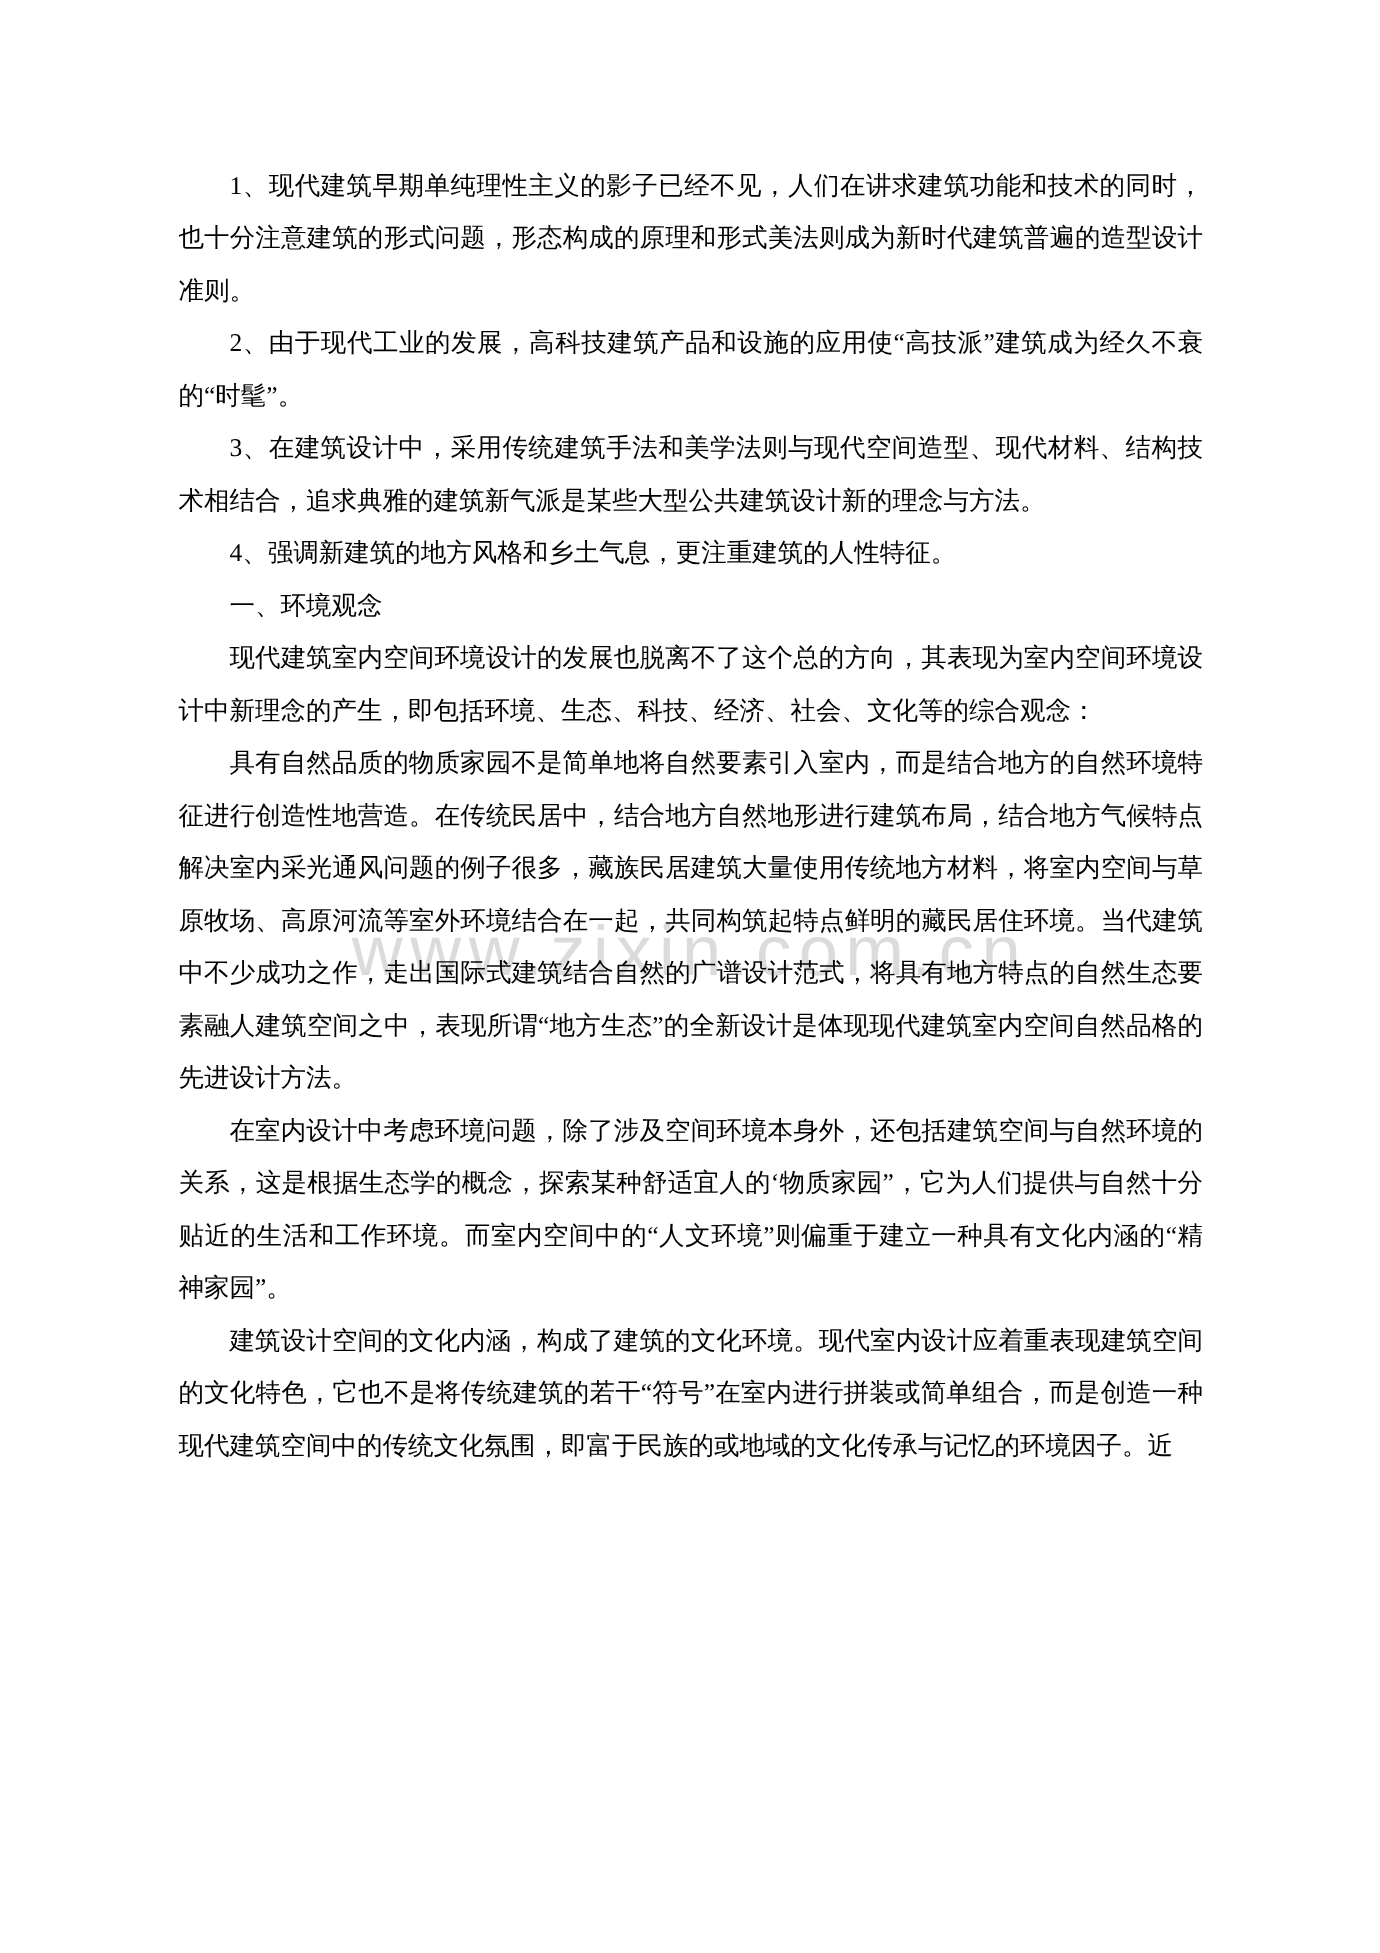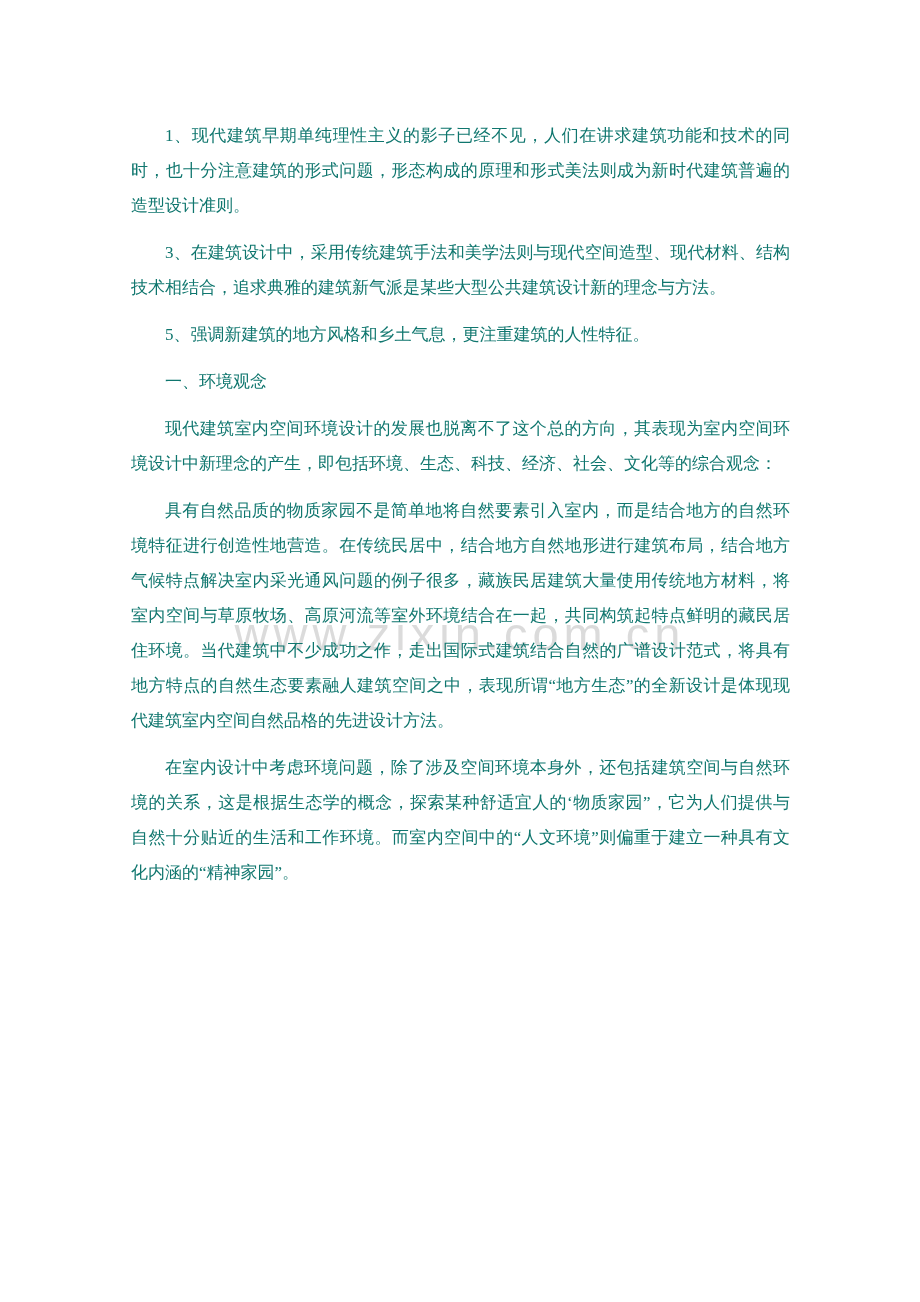--- a/index.html
+++ b/index.html
@@ -31,40 +31,42 @@
     white-space: nowrap;
   }
   .content {
     position: absolute;
     top: 106px;
     left: 119px;
     width: 683px;
     z-index: 1;
   }
   p.para {
-    margin: 12px;
+    margin: 0;
     padding: 0;
     font-size: 17px;
     line-height: 35px;
-    color: #0f766e;
+    color: #000000;
     text-align: justify;
     text-indent: 2em;
     word-break: break-all;
   }
 </style>
 </head>
 <body>
 
 <div class="page">
 
   <div class="watermark">www.zixin.com.cn</div>
 
   <div class="content">
     <p class="para">1、现代建筑早期单纯理性主义的影子已经不见，人们在讲求建筑功能和技术的同时，也十分注意建筑的形式问题，形态构成的原理和形式美法则成为新时代建筑普遍的造型设计准则。</p>
+    <p class="para">2、由于现代工业的发展，高科技建筑产品和设施的应用使“高技派”建筑成为经久不衰的“时髦”。</p>
     <p class="para">3、在建筑设计中，采用传统建筑手法和美学法则与现代空间造型、现代材料、结构技术相结合，追求典雅的建筑新气派是某些大型公共建筑设计新的理念与方法。</p>
-    <p class="para">5、强调新建筑的地方风格和乡土气息，更注重建筑的人性特征。</p>
+    <p class="para">4、强调新建筑的地方风格和乡土气息，更注重建筑的人性特征。</p>
     <p class="para">一、环境观念</p>
     <p class="para">现代建筑室内空间环境设计的发展也脱离不了这个总的方向，其表现为室内空间环境设计中新理念的产生，即包括环境、生态、科技、经济、社会、文化等的综合观念：</p>
     <p class="para">具有自然品质的物质家园不是简单地将自然要素引入室内，而是结合地方的自然环境特征进行创造性地营造。在传统民居中，结合地方自然地形进行建筑布局，结合地方气候特点解决室内采光通风问题的例子很多，藏族民居建筑大量使用传统地方材料，将室内空间与草原牧场、高原河流等室外环境结合在一起，共同构筑起特点鲜明的藏民居住环境。当代建筑中不少成功之作，走出国际式建筑结合自然的广谱设计范式，将具有地方特点的自然生态要素融人建筑空间之中，表现所谓“地方生态”的全新设计是体现现代建筑室内空间自然品格的先进设计方法。</p>
     <p class="para">在室内设计中考虑环境问题，除了涉及空间环境本身外，还包括建筑空间与自然环境的关系，这是根据生态学的概念，探索某种舒适宜人的‘物质家园”，它为人们提供与自然十分贴近的生活和工作环境。而室内空间中的“人文环境”则偏重于建立一种具有文化内涵的“精神家园”。</p>
+    <p class="para">建筑设计空间的文化内涵，构成了建筑的文化环境。现代室内设计应着重表现建筑空间的文化特色，它也不是将传统建筑的若干“符号”在室内进行拼装或简单组合，而是创造一种现代建筑空间中的传统文化氛围，即富于民族的或地域的文化传承与记忆的环境因子。近</p>
   </div>
 
 </div>
 
 </body></html>

